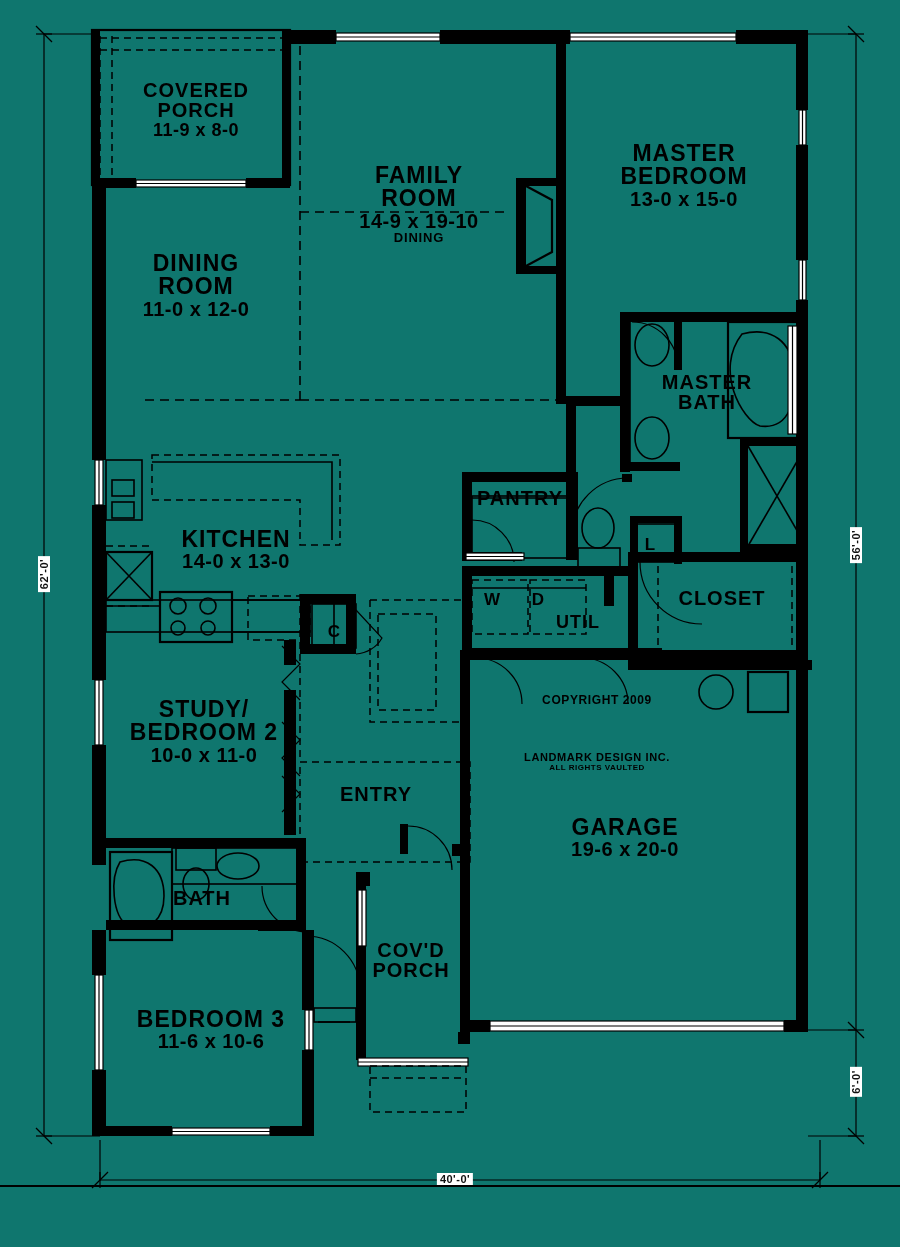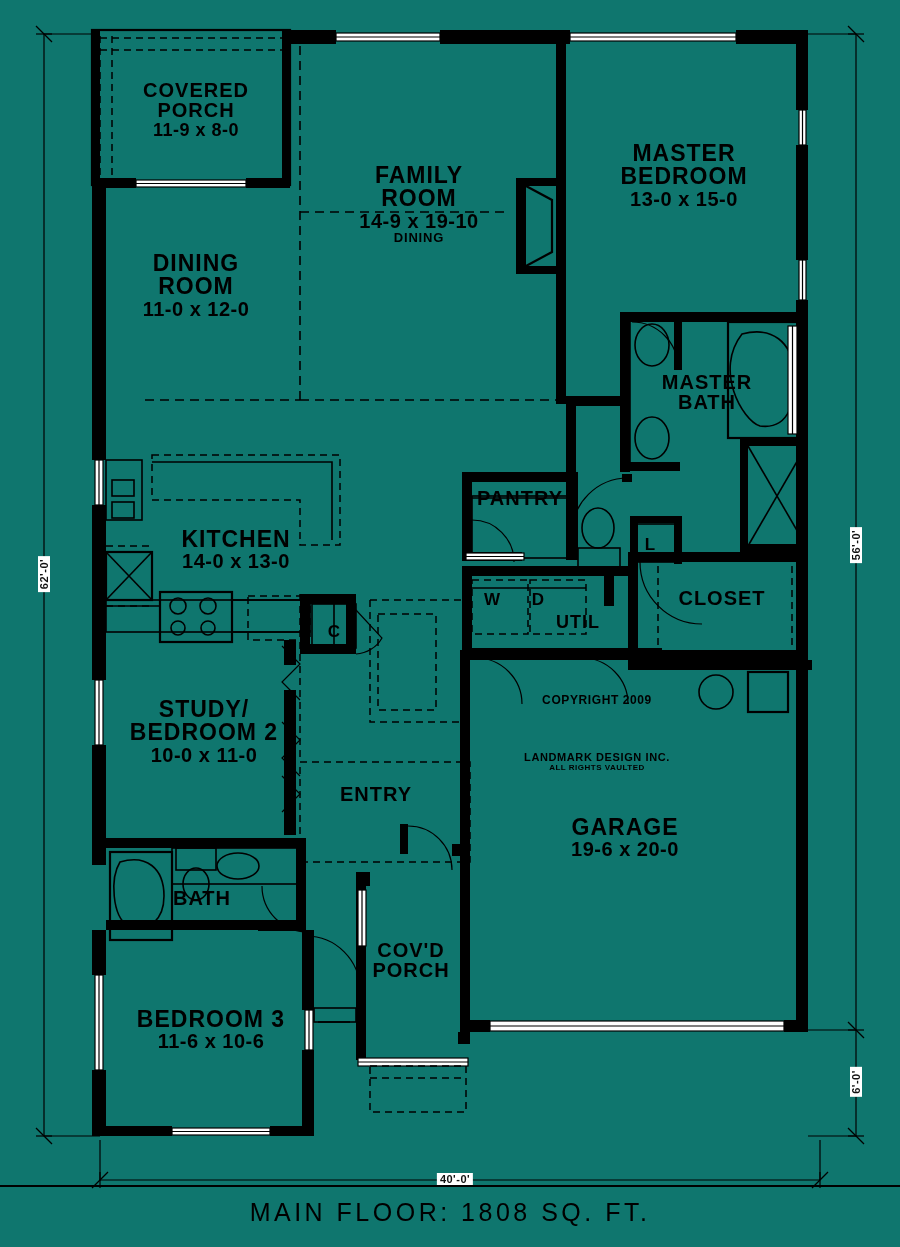--- a/index.html
+++ b/index.html
@@ -544,15 +544,14 @@
     <span class="c2">LANDMARK DESIGN INC.</span>
     <span class="c3">ALL RIGHTS VAULTED</span>
   </div>
 
   <div class="dim-text dim-vert" style="left:44px; top:574px;">62'-0'</div>
   <div class="dim-text dim-vert" style="left:856px; top:545px;">56'-0'</div>
   <div class="dim-text dim-vert" style="left:856px; top:1082px;">6'-0'</div>
   <div class="dim-text dim-horz" style="left:455px; top:1179px;">40'-0'</div>
 
   <div id="title-rule"></div>
-  <div id="floor-title">MAIN FLOOR:   1808 SQ. FT.</div>
 
 </div>
 
 </body></html>

